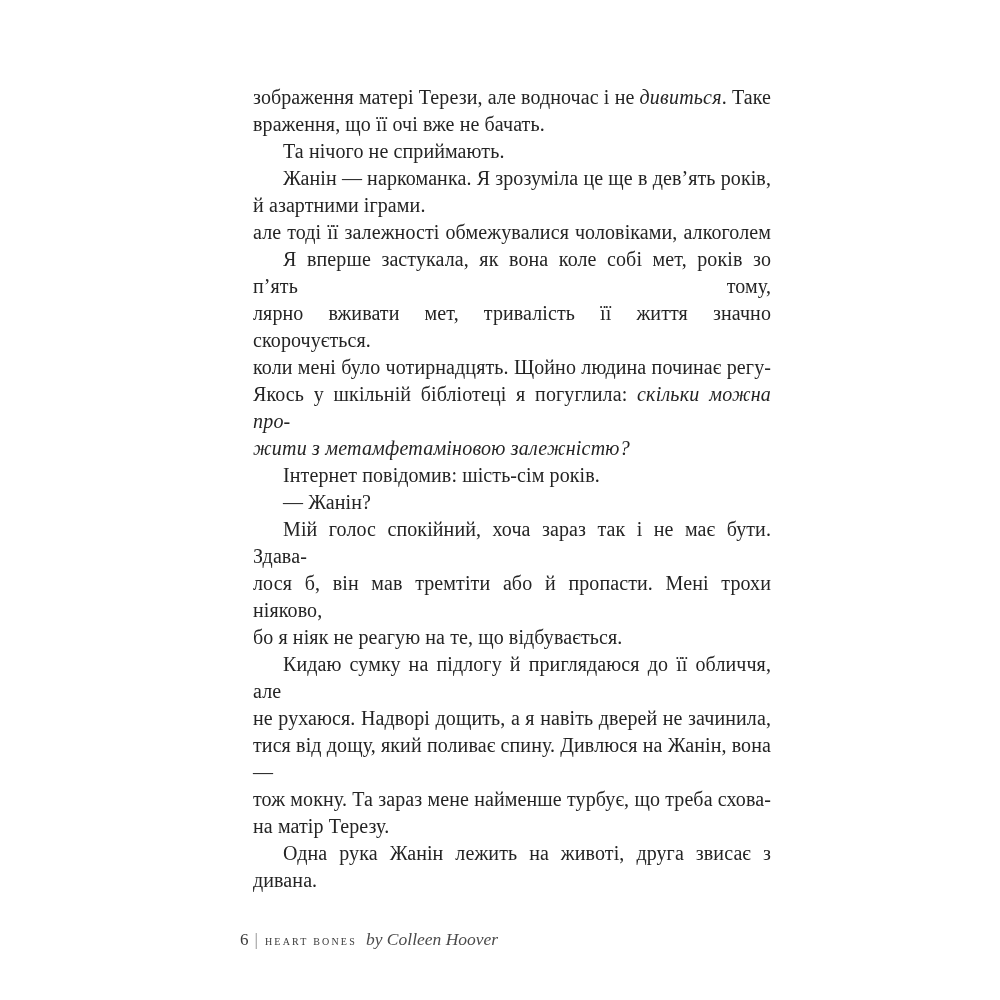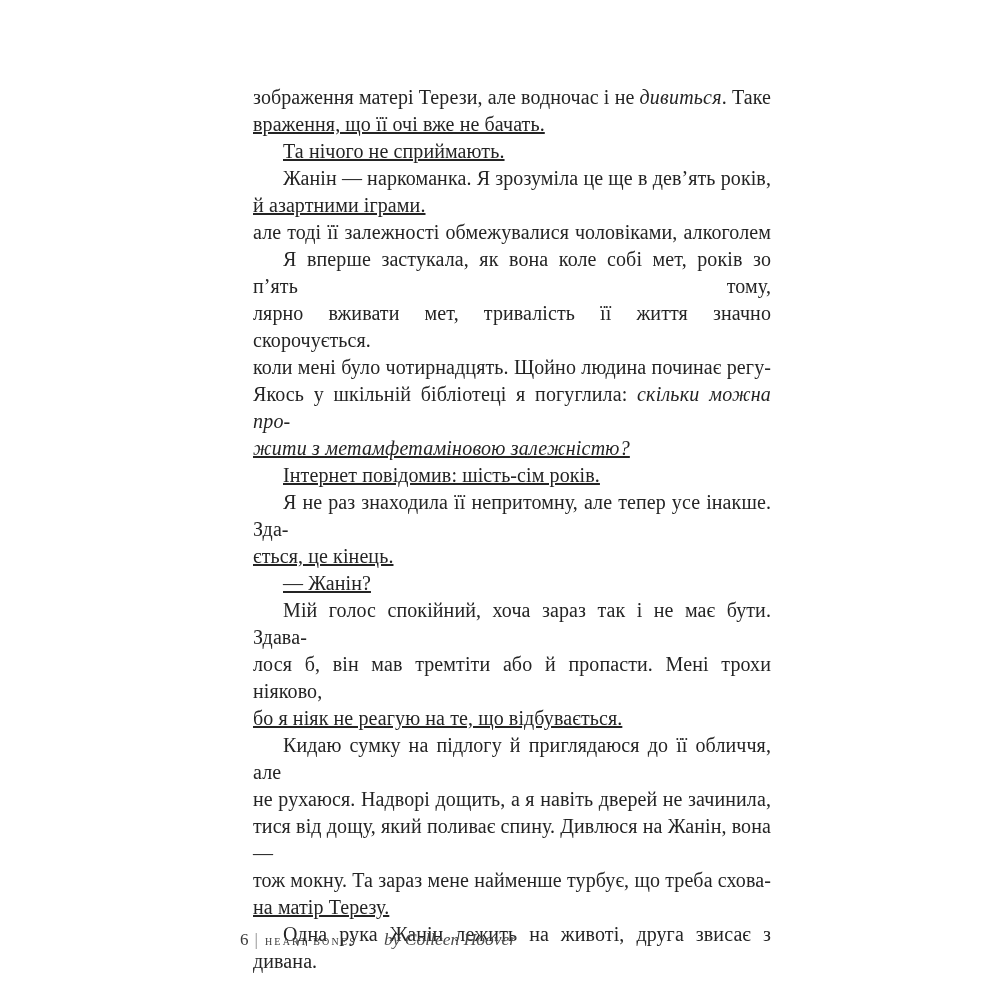--- a/index.html
+++ b/index.html
@@ -28,21 +28,20 @@
   .paragraph {
     margin: 0;
     padding: 0;
   }
   .line {
     text-align: justify;
     text-align-last: justify;
   }
   .line.last {
     text-align-last: left;
-    text-decoration: underline;
   }
   .paragraph.indent .line:first-child {
     text-indent: 30px;
   }
   .line i {
     font-style: italic;
     letter-spacing: 0.2px;
   }
   .footer {
     position: absolute;
@@ -62,21 +61,21 @@
     font-weight: 300;
   }
   .footer .book-title {
     font-size: 10px;
     letter-spacing: 2.2px;
     color: #3a3a3a;
   }
   .footer .byline {
     font-style: italic;
     font-size: 17.5px;
-    margin-left: 27px;
+    margin-left: 9px;
     color: #4a4a4a;
   }
 </style>
 </head>
 <body>
 
 <div class="page">
 
   <div class="text-block">
 
@@ -96,24 +95,20 @@
         <div class="line">Я вперше застукала, як вона коле собі мет, років зо п’ять тому,</div>
         <div class="line">лярно вживати мет, тривалість її життя значно скорочується.</div>
         <div class="line">коли мені було чотирнадцять. Щойно людина починає регу-</div>
         <div class="line">Якось у шкільній бібліотеці я погуглила: <i>скільки можна про-</i></div>
         <div class="line last"><i>жити з метамфетаміновою залежністю?</i></div>
       </div>
       <div class="paragraph indent">
         <div class="line last">Інтернет повідомив: шість-сім років.</div>
       </div>
       <div class="paragraph indent">
-        <div class="line">Я не раз знаходила її непритомну, але тепер усе інакше. Зда-</div>
-        <div class="line last">ється, це кінець.</div>
-      </div>
-      <div class="paragraph indent">
         <div class="line last">— Жанін?</div>
       </div>
       <div class="paragraph indent">
         <div class="line">Мій голос спокійний, хоча зараз так і не має бути. Здава-</div>
         <div class="line">лося б, він мав тремтіти або й пропасти. Мені трохи ніяково,</div>
         <div class="line last">бо я ніяк не реагую на те, що відбувається.</div>
       </div>
       <div class="paragraph indent">
         <div class="line">Кидаю сумку на підлогу й приглядаюся до її обличчя, але</div>
         <div class="line">не рухаюся. Надворі дощить, а я навіть дверей не зачинила,</div>

